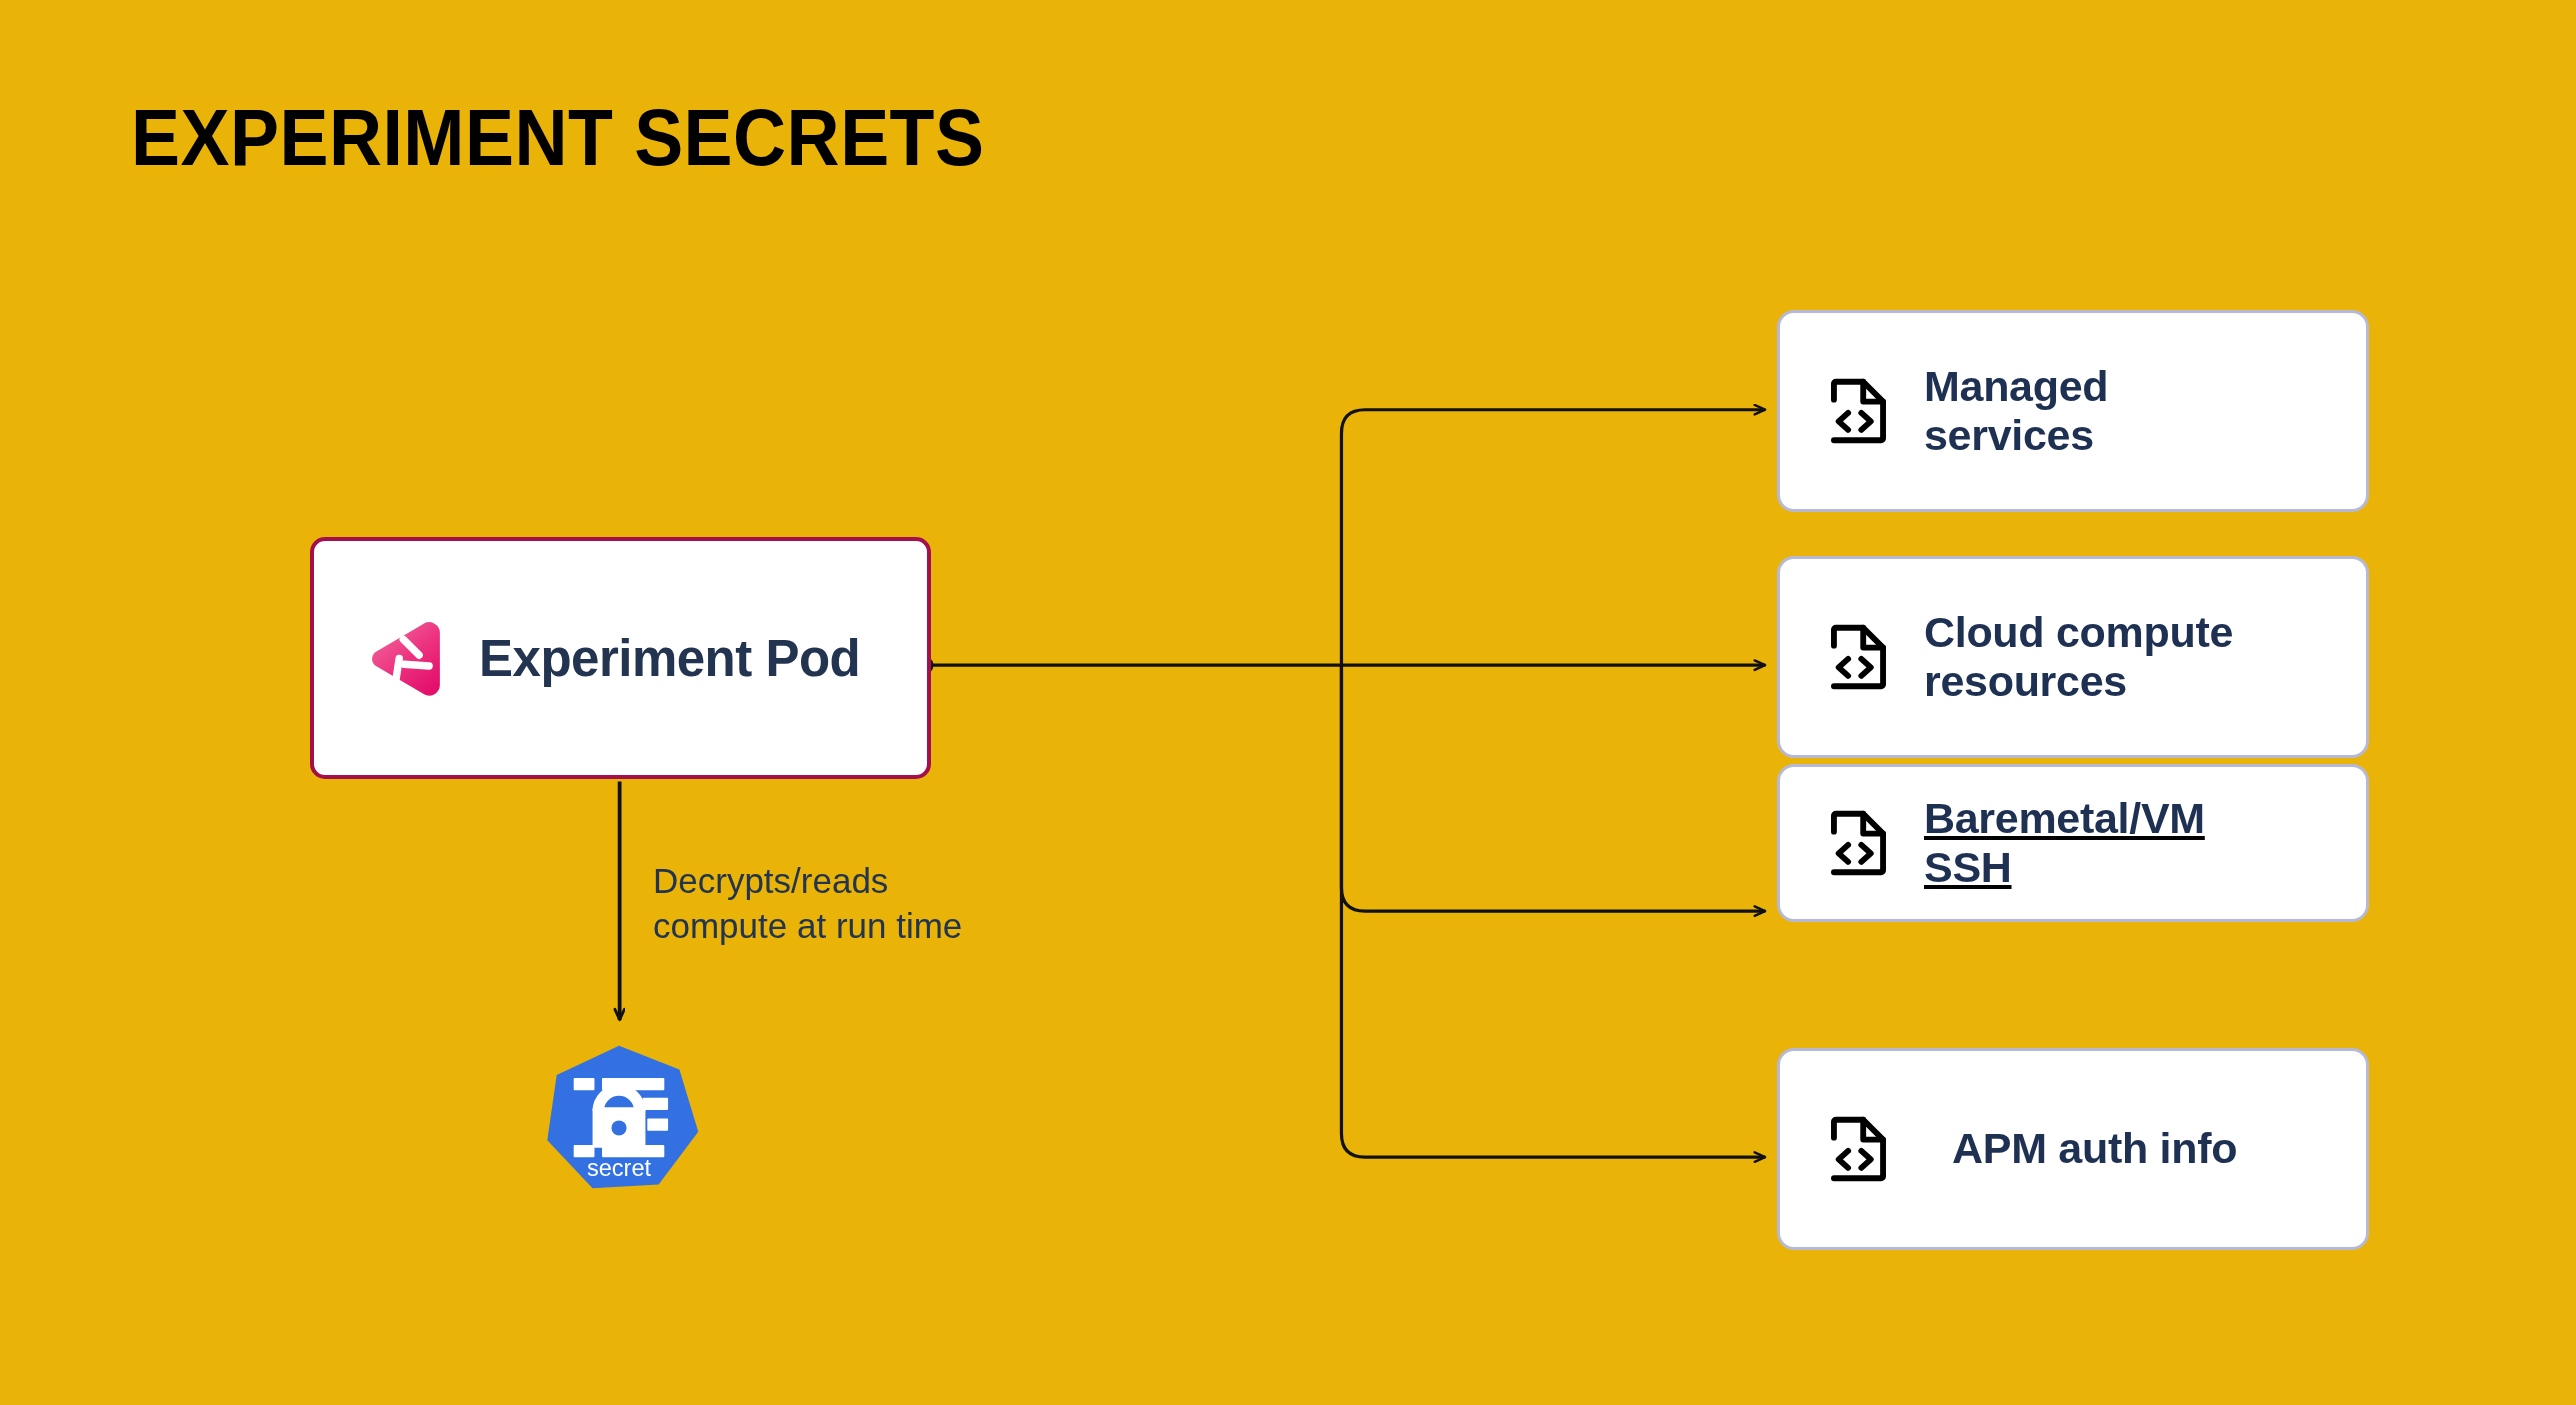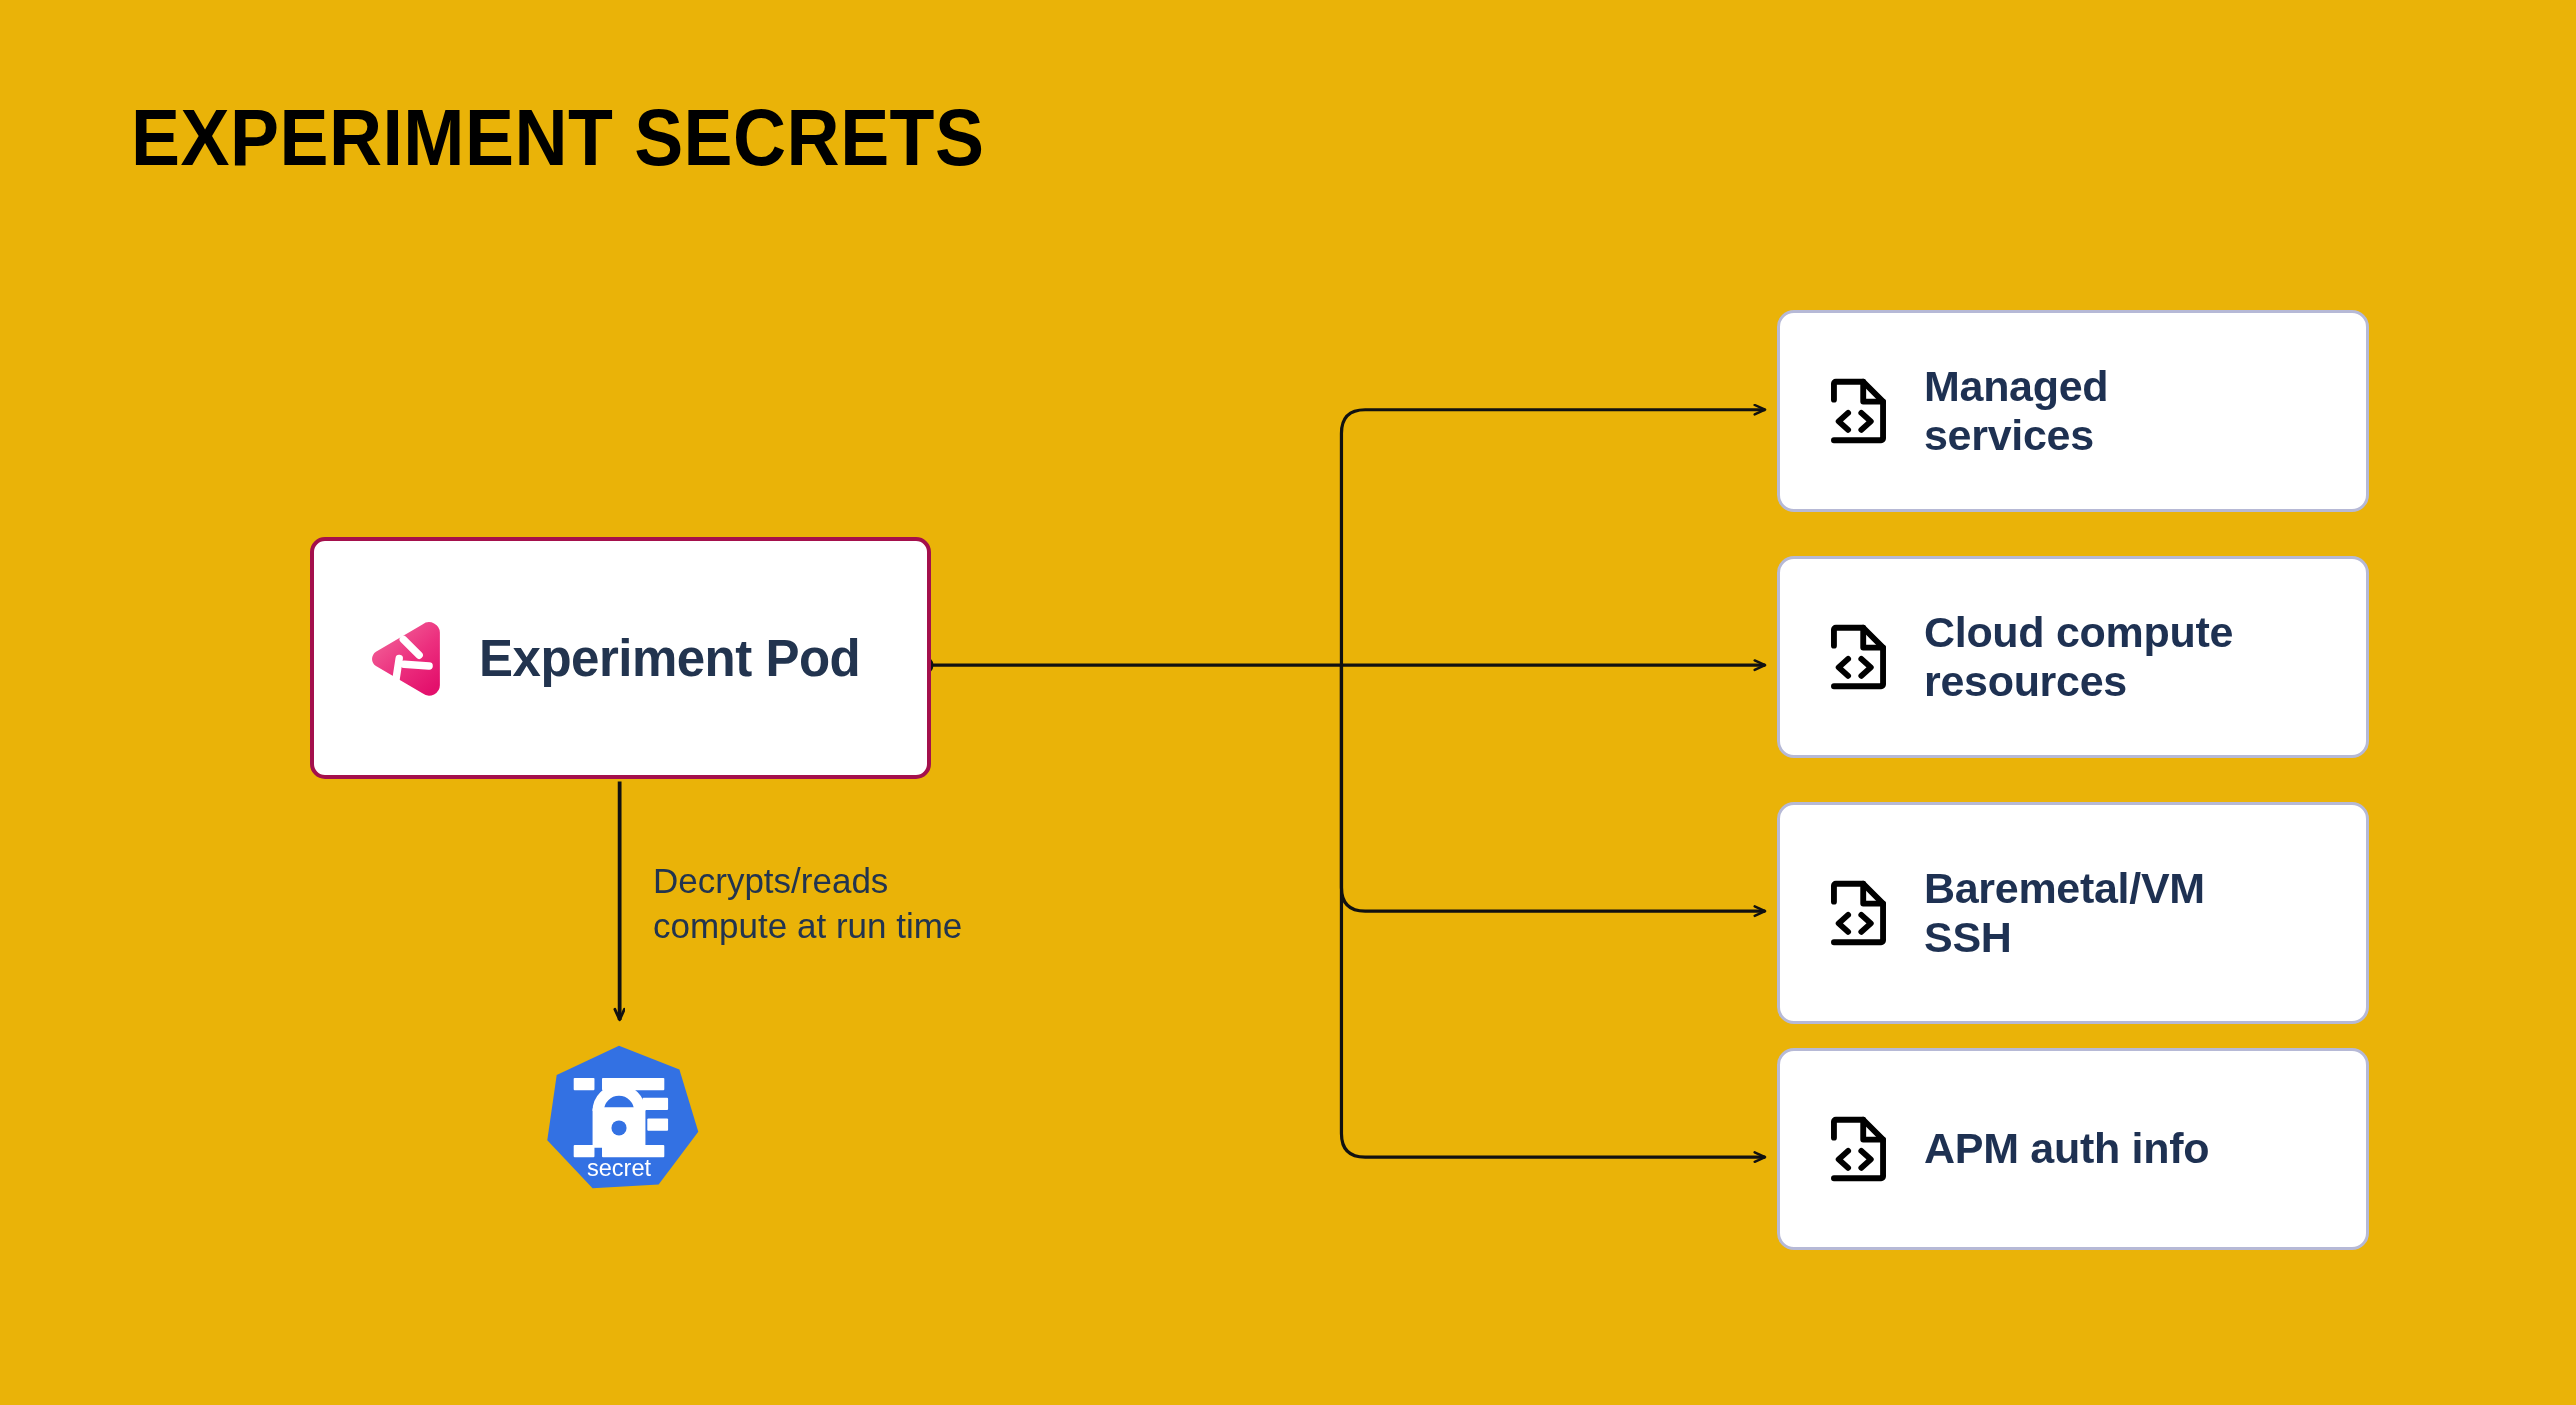--- a/index.html
+++ b/index.html
@@ -124,22 +124,22 @@
     font-family: "Liberation Sans", sans-serif;
     font-size: 43px;
     font-weight: bold;
     line-height: 1.15;
     color: #1E3152;
     white-space: pre-line;
     letter-spacing: -0.3px;
   }
   #card-0 { top: 310px;  height: 202px; }
   #card-1 { top: 556px;  height: 202px; }
-  #card-2 { top: 802px;  height: 222px; }
-  #card-3 { top: 1048px; height: 202px; }
+  #card-2 { top: 764px;  height: 158px; text-decoration: underline; }
+  #card-3 { top: 1048px; height: 202px; gap: 28px; }
 </style>
 </head>
 <body>
 
 <div id="canvas">
 
   <div id="page-title">EXPERIMENT SECRETS</div>
 
   <svg id="connectors" viewBox="0 0 2723 1486">
     <defs>

